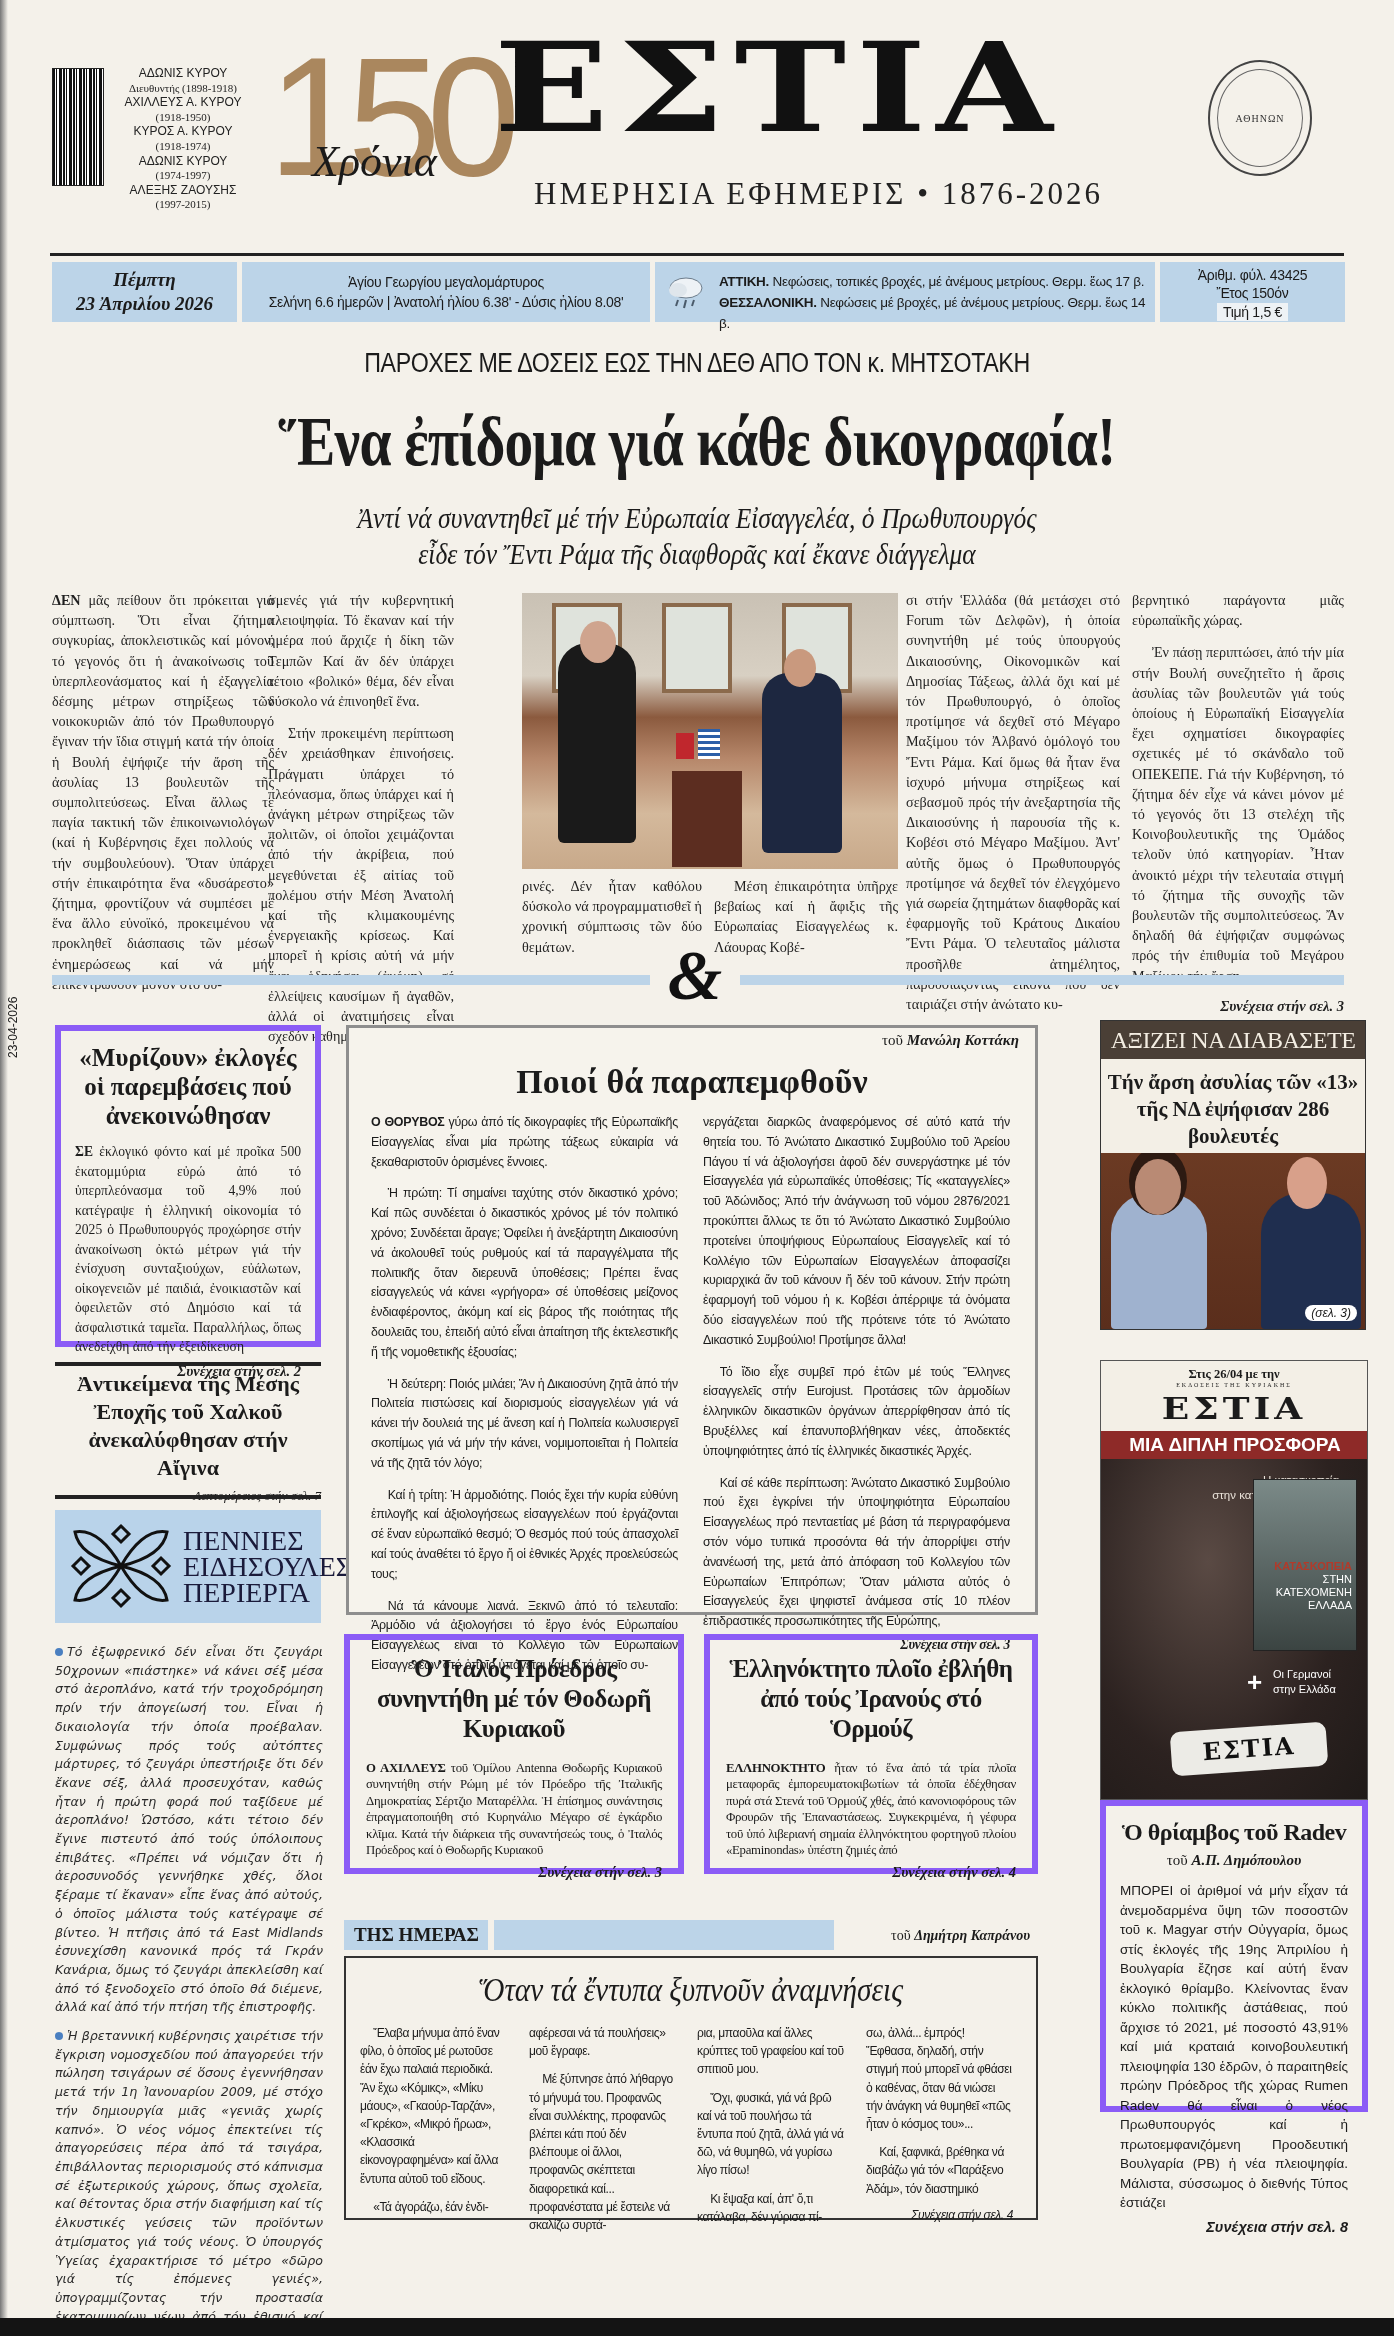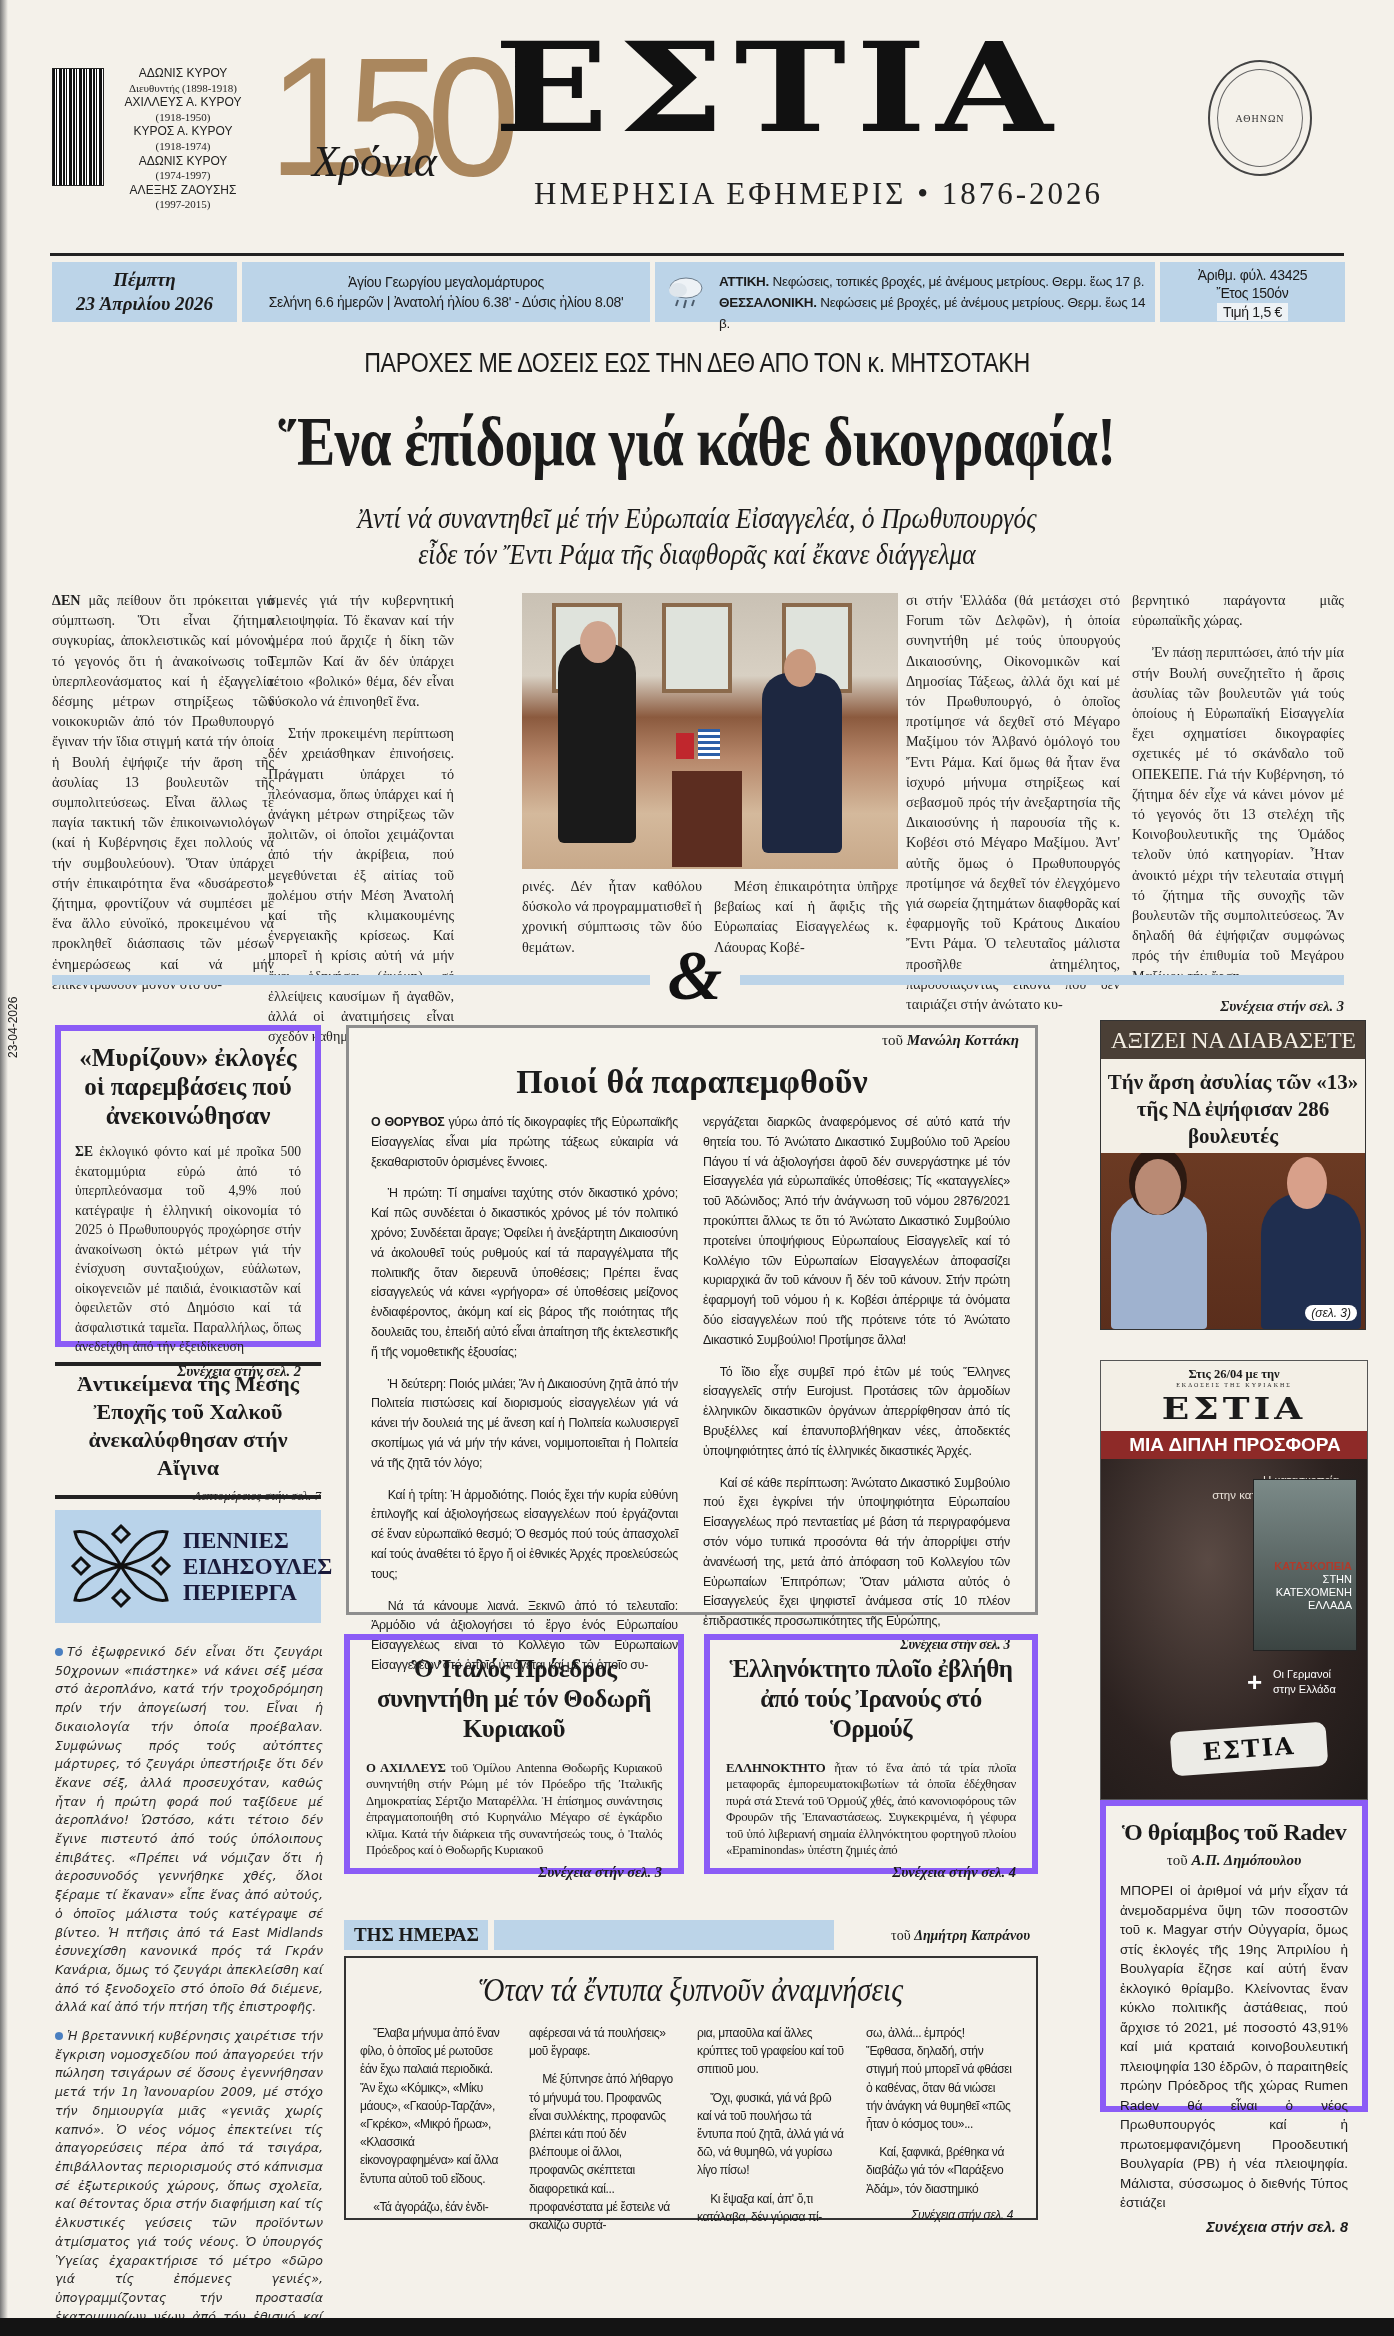--- a/index.html
+++ b/index.html
@@ -52,21 +52,21 @@
 .amp{left:650px;top:936px;width:90px;font-size:70px;font-style:italic;text-align:center;color:#111;font-weight:bold}
 .sidedate{left:6px;top:1000px;font-family:"Liberation Sans",sans-serif;font-size:12px;color:#222;transform:rotate(-90deg);transform-origin:left top;white-space:nowrap;top:1058px}
 
 .box{border:6px solid #8b5cf6;background:transparent}
 .box1{left:55px;top:1025px;width:266px;height:322px;padding:12px 14px}
 .bh{font-weight:bold;text-align:center;font-size:25px;line-height:29px}
 .box1 .col{font-size:13.6px;line-height:19.5px;margin-top:12px}
 .hr{height:4px;background:#222}
 .aig{left:55px;top:1370px;width:266px;text-align:center}
 .pennies{left:55px;top:1510px;width:266px;height:113px;background:#b9d3ea;padding:12px 0 0 14px}
-.pen-text{position:absolute;left:128px;top:18px;font-weight:bold;font-size:23px;line-height:26px;color:#1a1a3a}
+.pen-text{position:absolute;left:128px;top:18px;font-weight:normal;font-size:28px;line-height:26px;color:#1a1a3a}
 .bul{font-family:"DejaVu Sans",sans-serif;font-style:italic;font-size:12.6px;line-height:18.7px;text-align:justify;color:#2a2a2a}
 .bul .dot{display:inline-block;width:8px;height:8px;border-radius:50%;background:#4a7fc0;margin-right:4px}
 
 .kott{left:346px;top:1025px;width:692px;height:590px;border:3px solid #8e8e8e;background:#f6f3ec}
 .byl{font-size:15px}
 .byl i{font-weight:bold}
 .kcol{font-family:"Liberation Sans",sans-serif;font-size:13.4px;line-height:19.8px;text-align:justify;letter-spacing:-0.3px;transform:scaleX(.93);transform-origin:top left}
 .kcol .ind{text-indent:18px;margin-top:12px}
 
 .axizei{left:1100px;top:1020px;width:266px;height:310px;border:1px solid #333;background:#f3efe6}

